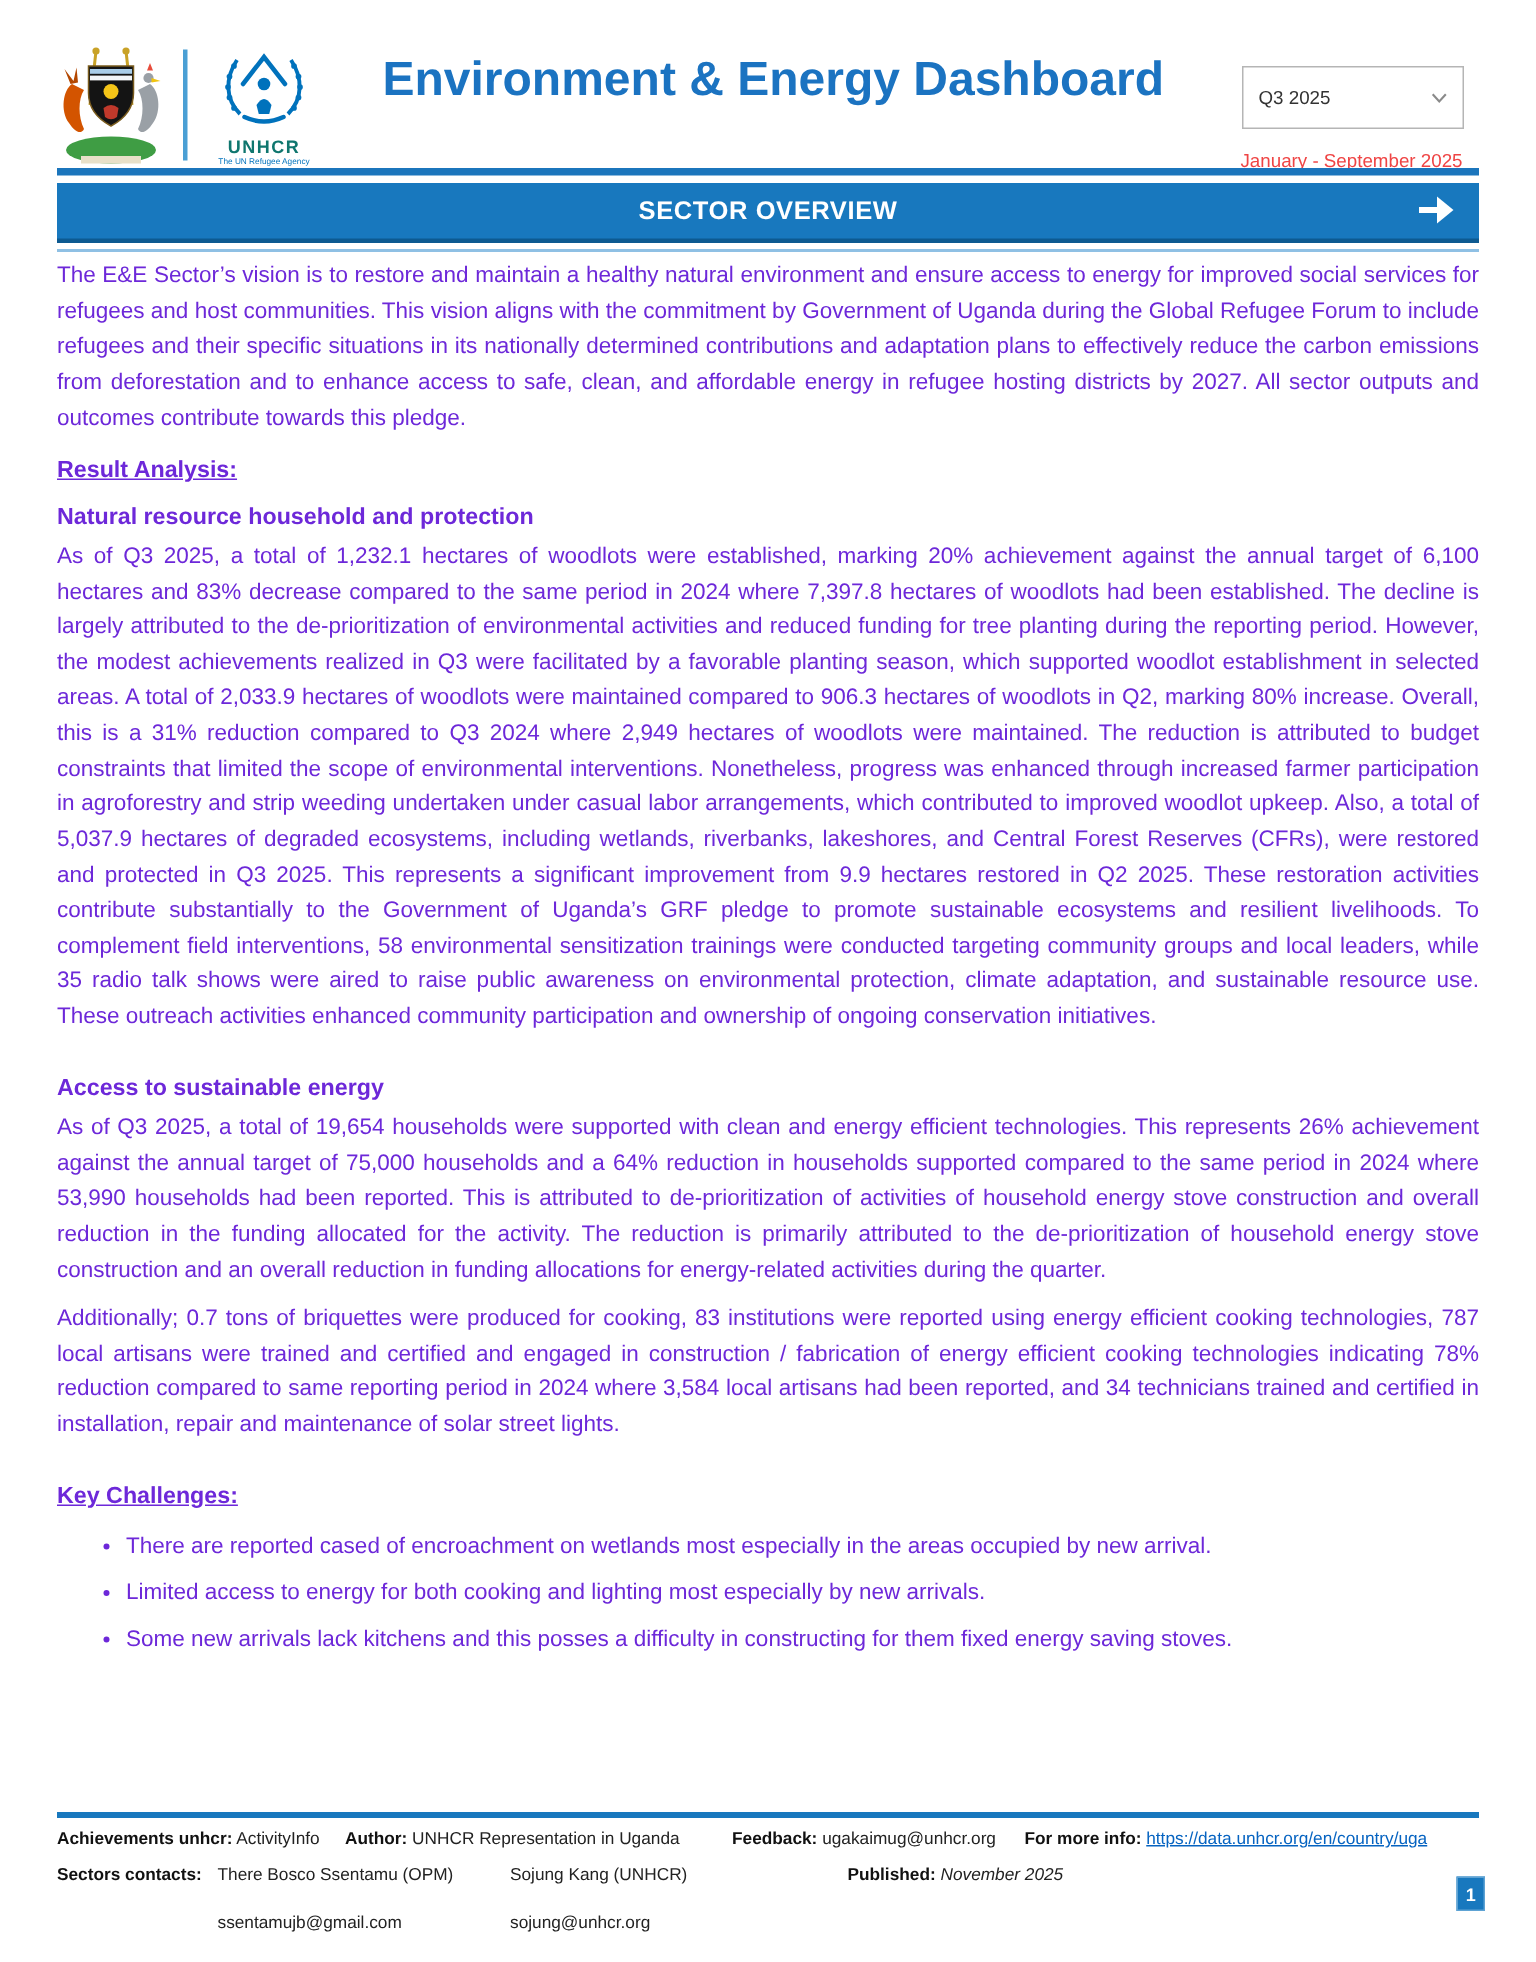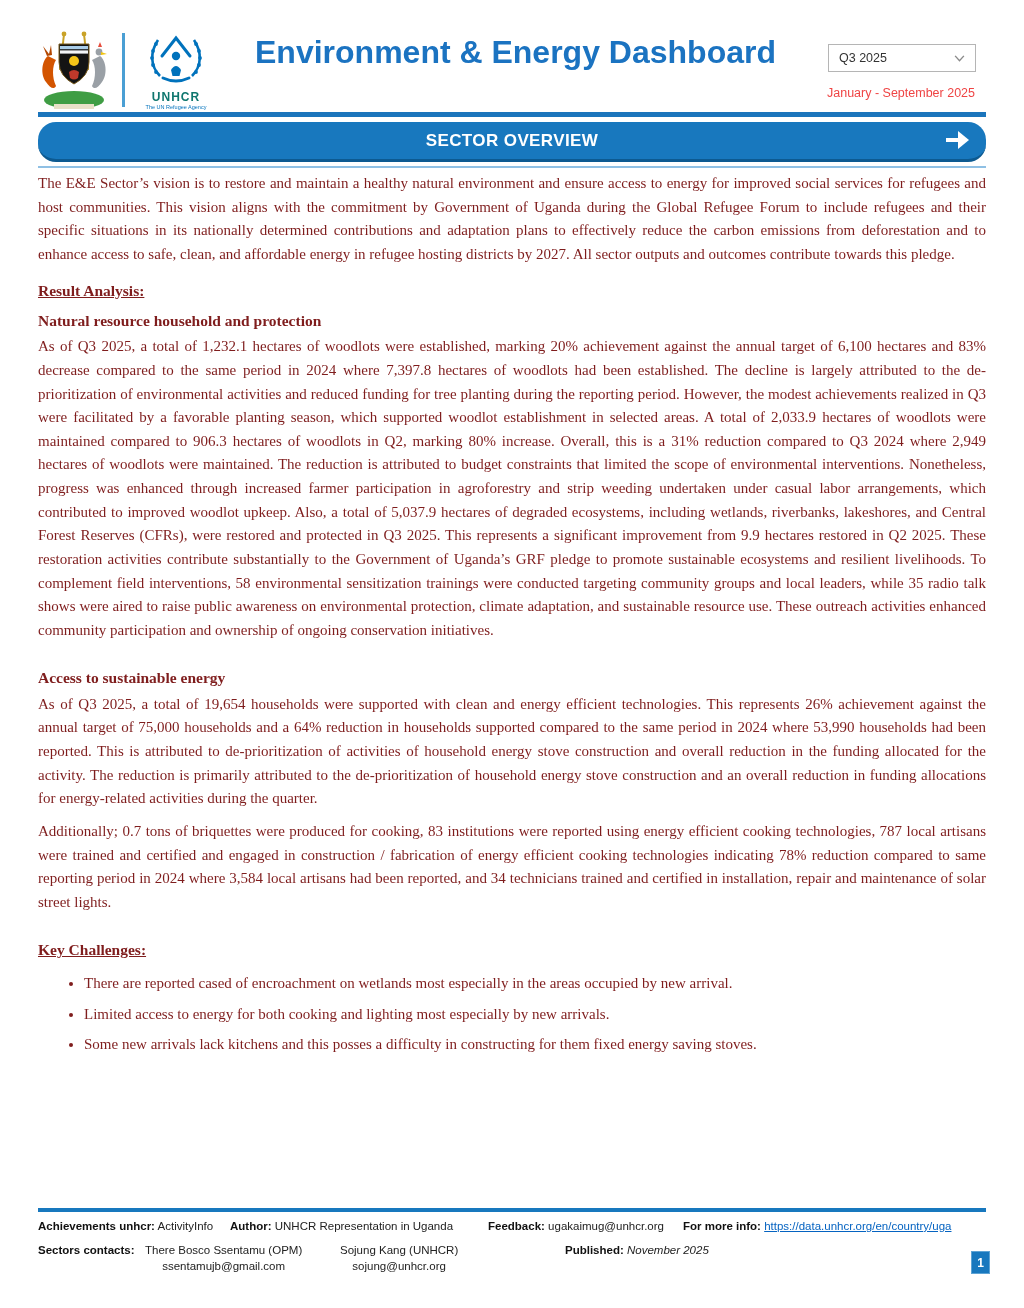--- a/index.html
+++ b/index.html
@@ -14,57 +14,57 @@
   .logo-divider{width:3px;height:74px;background:#4a9fd4;margin:3px 12px 0 12px;flex:none;}
   .logo-unhcr{width:78px;height:84px;flex:none;text-align:center;}
   .unhcr-word{font-size:12px;font-weight:bold;color:#0f766e;letter-spacing:1px;line-height:1;margin-top:1px;}
   .unhcr-tag{font-size:5.5px;color:#0072BC;line-height:1;margin-top:2px;}
   .title-block{flex:1;text-align:center;padding-top:4px;}
   .page-title{font-size:32px;font-weight:bold;color:#1B73C1;margin:0;line-height:1.15;}
   .page-subtitle{font-size:19px;font-weight:bold;color:#121212;margin:14px 0 0 0;}
   .period-block{width:170px;flex:none;padding-top:14px;}
   .dropdown{
     display:flex;align-items:center;justify-content:space-between;
-    width:148px;height:28px;border:1px solid #b5b5b5;background:#fff;
+    width:148px;height:42px;border:1px solid #b5b5b5;background:#fff;
     padding:0 10px;box-sizing:border-box;font-size:12.5px;color:#333;margin-left:12px;
   }
   .chev{width:11px;height:7px;flex:none;}
   .period-label{font-size:12.5px;color:#ef4444;margin-top:14px;text-align:center;}
   
   .rule-top{position:absolute;top:112px;left:38px;right:38px;height:5px;background:#1B75BC;}
   .banner{
     position:absolute;top:122px;left:38px;right:38px;height:37px;background:#1878BE;
-    border-bottom:3px solid #0d5a91;display:flex;align-items:center;justify-content:center;border-radius:18px;
+    border-bottom:3px solid #0d5a91;display:flex;align-items:center;justify-content:center;
   }
   .banner-label{color:#ffffff;font-size:17px;font-weight:bold;letter-spacing:0.4px;}
   .banner-arrow{position:absolute;right:16px;top:7px;width:26px;height:22px;}
   .rule-banner-bottom{position:absolute;top:166px;left:38px;right:38px;height:2px;background:#8fc0e4;}
   
   .content{
     position:absolute;top:172px;left:38px;width:948px;
-    font-size:15px;line-height:1.575;text-align:justify;color:#7f1d1d;font-family:Liberation Serif, serif;
+    font-size:15px;line-height:1.575;text-align:justify;color:#6d28d9;
   }
   .content p{margin:0;}
   .p-vision{margin-bottom:12px !important;}
   .h-underline{font-size:15.5px;font-weight:bold;text-decoration:underline;margin:8px 0 6px 0;text-align:left;}
   .h-plain{font-size:15.5px;font-weight:bold;margin:2px 0 2px 0;text-align:left;}
   .p-nrm{margin-bottom:24px !important;}
   .p-energy1{margin-bottom:9px !important;}
   .p-energy2{margin-bottom:24px !important;}
   .challenge-list{margin:10px 0 0 0;padding-left:46px;text-align:left;}
   .challenge-list li{margin-bottom:9px;line-height:1.45;}
   
   .footer{
     position:absolute;top:1208px;left:38px;right:38px;height:78px;
     border-top:4px solid #1878BE;font-size:11.5px;color:#222;
   }
   .f-item{position:absolute;white-space:nowrap;}
   .f-label{font-weight:bold;color:#111;}
   .f-link{color:#0563C1;text-decoration:underline;}
-  .f-email{margin-top:4px;text-align:center;}
+  .f-email{margin-top:20px;}
   .f-italic{font-style:italic;}
   .page-badge{
     position:absolute;right:34px;bottom:34px;width:17px;height:21px;background:#1878BE;
     border:1px solid #5ea3d4;color:#fff;font-size:12px;font-weight:bold;
     display:flex;align-items:center;justify-content:center;
   }
 </style>
 </head>
 <body>
 

